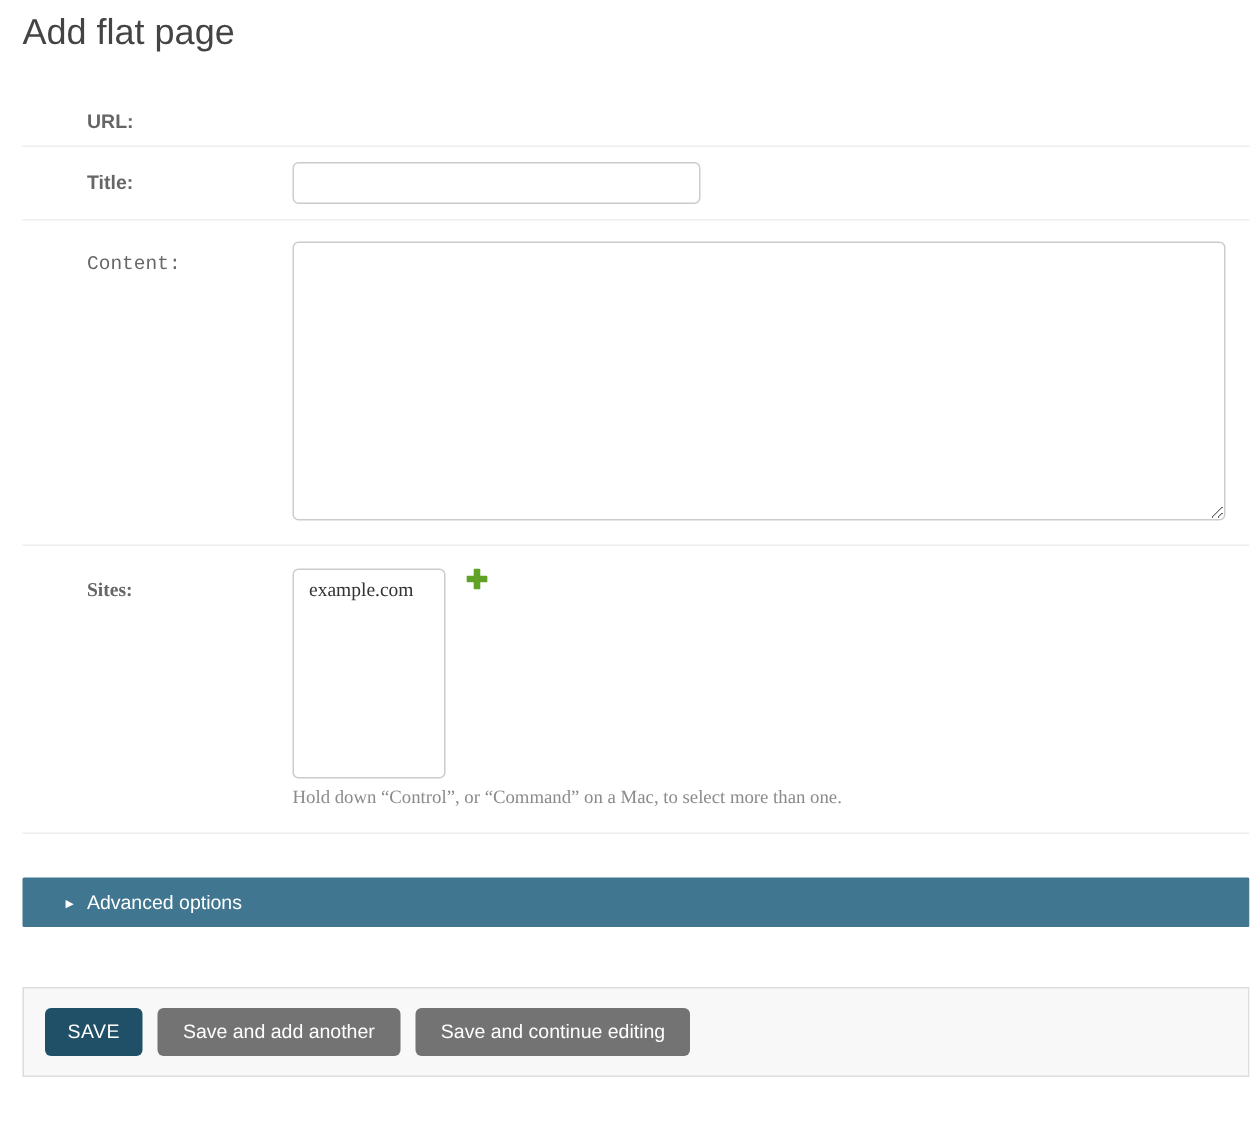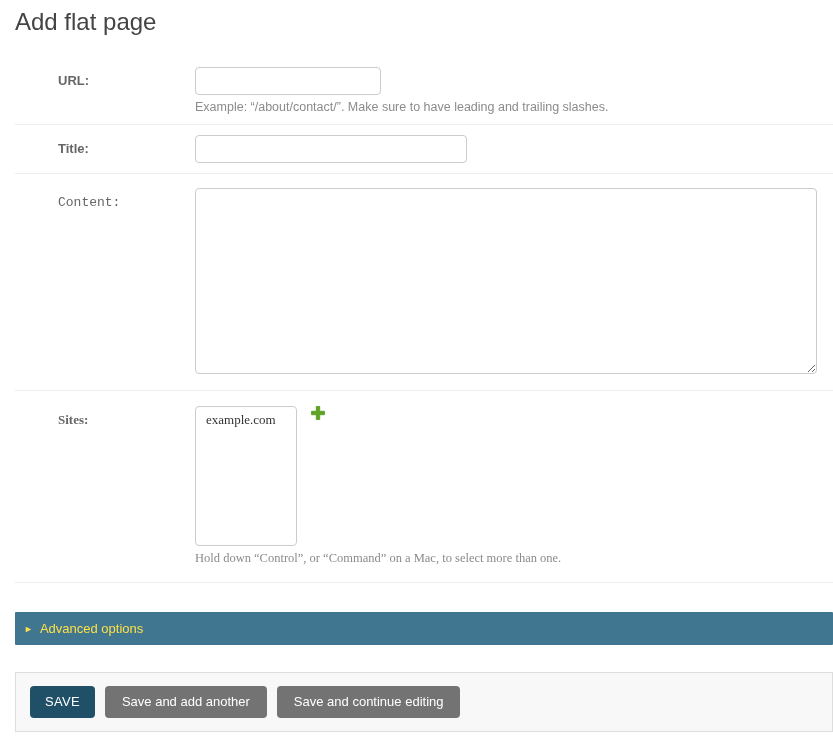--- a/index.html
+++ b/index.html
@@ -48,29 +48,29 @@
     width: 102px; height: 140px;
     border: 1px solid #ccc; border-radius: 4px;
     background: #fff; font-family: inherit; font-size: 13px; color: #333;
     outline: none; overflow: hidden;
   }
   select.sites-select option { padding: 5px 6px 4px 10px; }
   .add-related { margin-left: 13px; margin-top: -1px; display: inline-block; cursor: pointer; line-height: 0; }
   details.advanced { margin-top: 29px; }
   details.advanced summary {
     list-style: none; cursor: pointer;
-    background: #417690; color: #fde047;
+    background: #417690; color: #ffffff;
     height: 33px; line-height: 33px;
-    border-radius: 1px; padding-left: 9px;
+    border-radius: 1px; padding-left: 27px;
     font-size: 13px;
   }
   details.advanced summary::-webkit-details-marker { display: none; }
   .collapse-arrow { font-size: 9px; vertical-align: 1px; margin-right: 7px; }
   .submit-row {
-    margin-top: 27px; height: 60px;
+    margin-top: 40px; height: 60px;
     background: #f8f8f8; border: 1px solid #ddd;
     padding: 13px 14px; display: flex; align-items: center;
   }
   .btn {
     border: none; border-radius: 4px; color: #fff;
     font-family: inherit; font-size: 13px; line-height: 14px;
     padding: 9px 15px; margin-right: 10px; cursor: pointer; height: 32px;
   }
   .btn-default { background: #205067; letter-spacing: 0.3px; }
   .btn-secondary { background: #737373; padding: 9px 17px; }
@@ -80,24 +80,20 @@
 
 <h1 class="page-title">Add flat page</h1>
 
 <div class="content-main">
   <form>
     <fieldset class="module">
 
       <div class="form-row row-url">
         <div class="label-col">
           <label>URL:</label>
-        </div>
-        <div class="field-col">
-          <input type="text" class="vTextField url-input" value="" style="">
-          <div class="help-text">Example: “/about/contact/”. Make sure to have leading and trailing slashes.</div>
         </div>
       </div>
 
       <div class="form-row row-title">
         <div class="label-col">
           <label>Title:</label>
         </div>
         <div class="field-col">
           <input type="text" class="vTextField title-input" value="" style="">
         </div>

